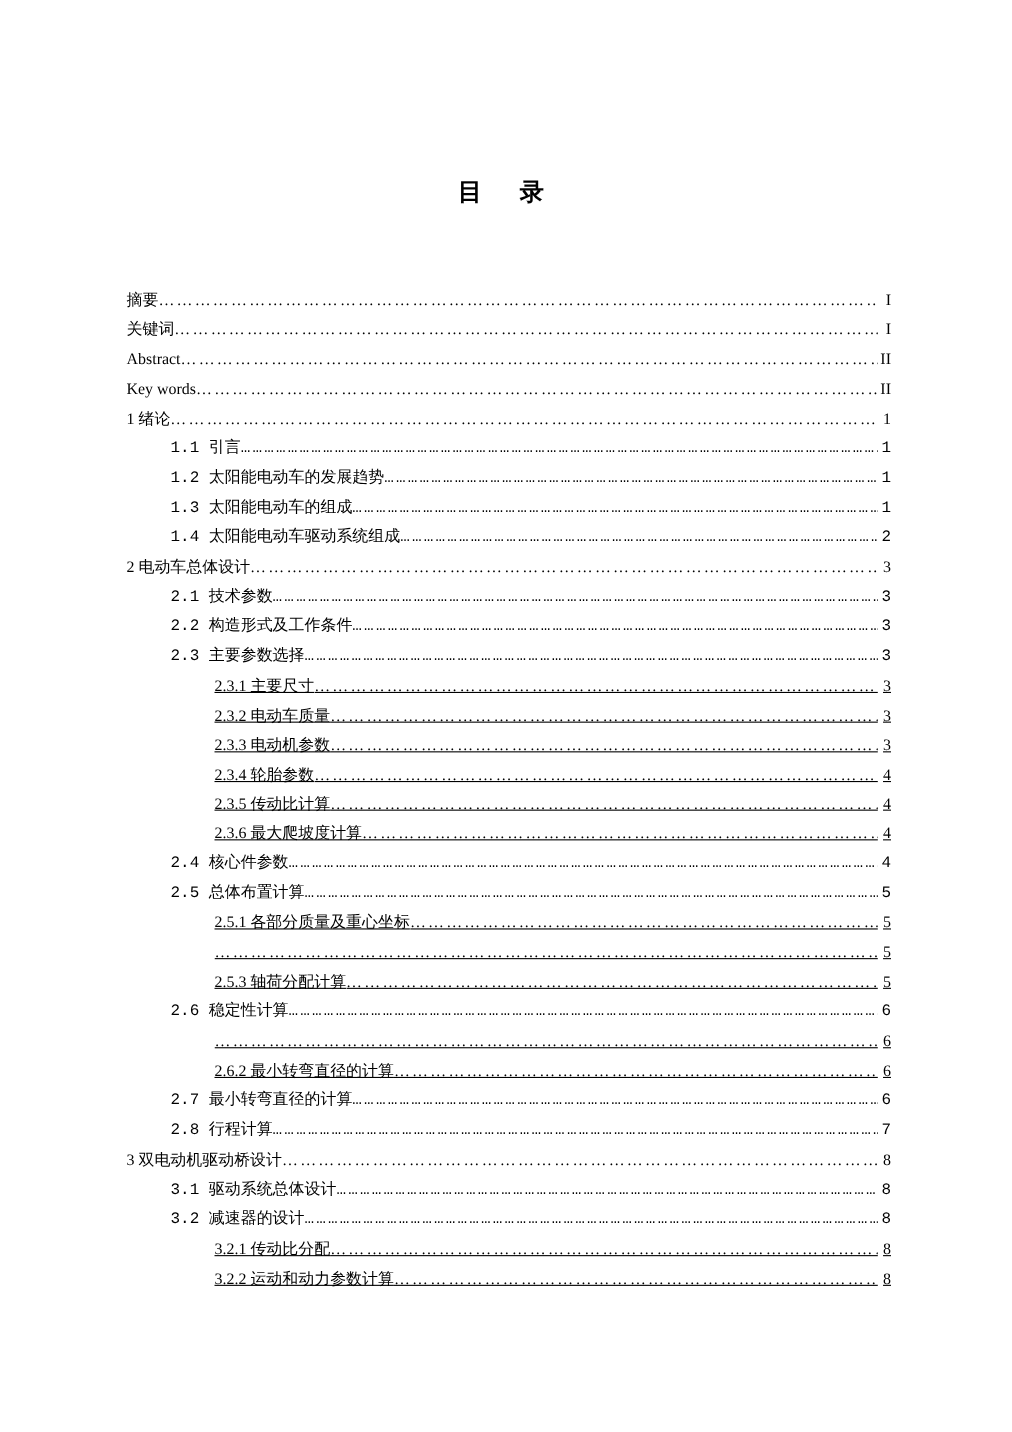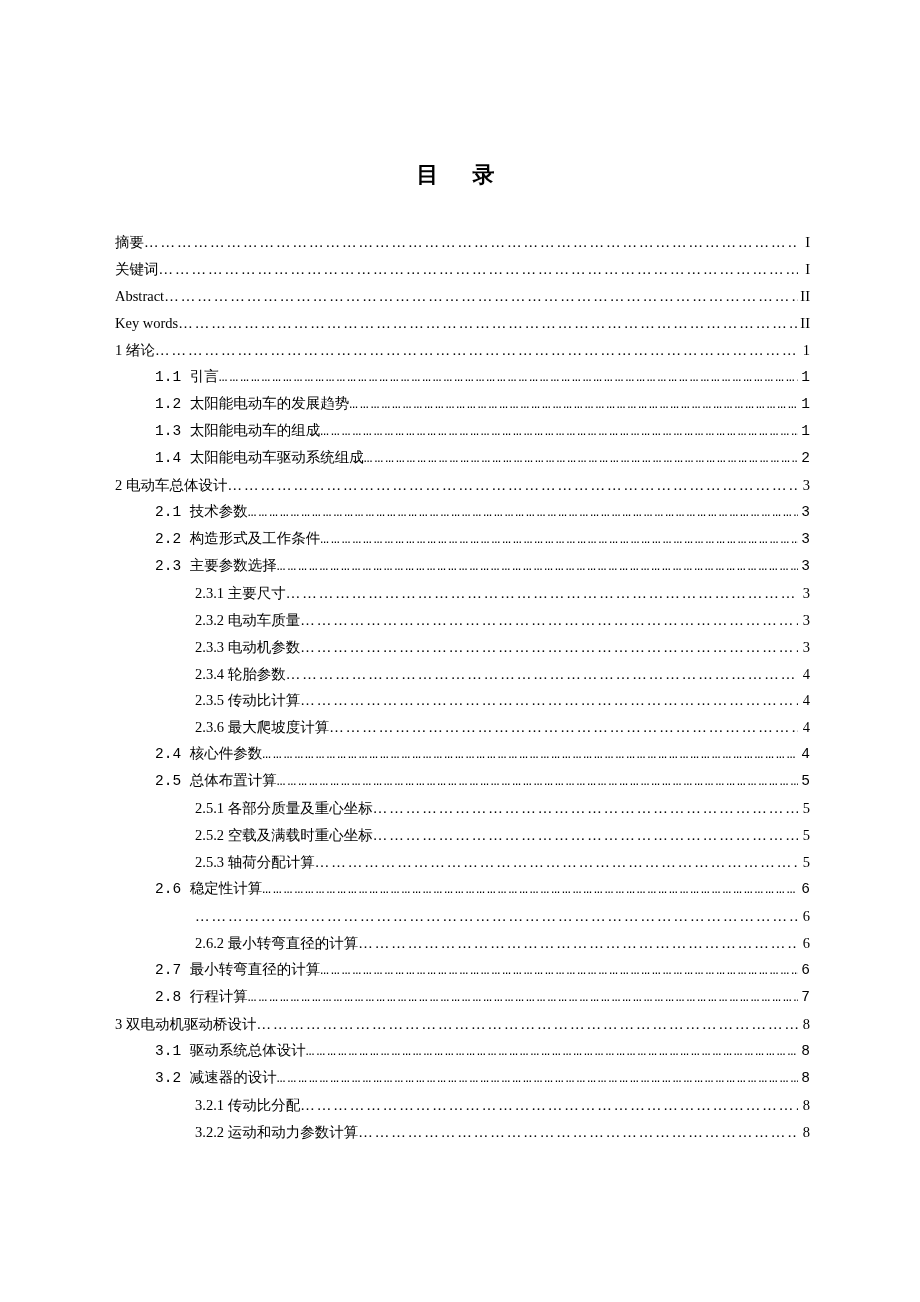--- a/index.html
+++ b/index.html
@@ -13,21 +13,21 @@
       position: relative;
     }
     .page {
       padding: 160px 110px 80px 115px;
     }
     .title {
       text-align: center;
       font-size: 22px;
       font-weight: bold;
       letter-spacing: 14px;
-      margin-bottom: 39px;
+      margin-bottom: 70px;
       font-family: "SimHei", "黑体", sans-serif;
     }
     .toc-line {
       display: flex;
       align-items: baseline;
       white-space: nowrap;
       line-height: 1.86;
       overflow: hidden;
     }
     .toc-label {
@@ -44,21 +44,21 @@
       content: "………………………………………………………………………………………………………………………………………………………………";
     }
     .toc-page {
       flex: 0 0 auto;
       padding-left: 2px;
       min-width: 12px;
       text-align: right;
     }
     .indent-0 { padding-left: 0; }
     .indent-1 { padding-left: 40px; font-family: Liberation Mono, monospace; }
-    .indent-2 { padding-left: 80px; }
+    .indent-2 { padding-left: 80px; text-decoration: underline; }
   </style>
 </head>
 <body>
 
 <div class="page">
   <div class="title">目 录</div>
   <div id="toc-container">
       <div class="toc-line indent-0">
         <span class="toc-label">摘要</span>
         <span class="toc-dots"></span>
@@ -163,21 +163,20 @@
         <span class="toc-label">2.5  总体布置计算</span>
         <span class="toc-dots"></span>
         <span class="toc-page">5</span>
       </div>
       <div class="toc-line indent-2">
         <span class="toc-label">2.5.1  各部分质量及重心坐标</span>
         <span class="toc-dots"></span>
         <span class="toc-page">5</span>
       </div>
       <div class="toc-line indent-2">
-        <span class="toc-label">2.5.2  空载及满载时重心坐标</span>
         <span class="toc-dots"></span>
         <span class="toc-page">5</span>
       </div>
       <div class="toc-line indent-2">
         <span class="toc-label">2.5.3  轴荷分配计算</span>
         <span class="toc-dots"></span>
         <span class="toc-page">5</span>
       </div>
       <div class="toc-line indent-1">
         <span class="toc-label">2.6  稳定性计算</span>

